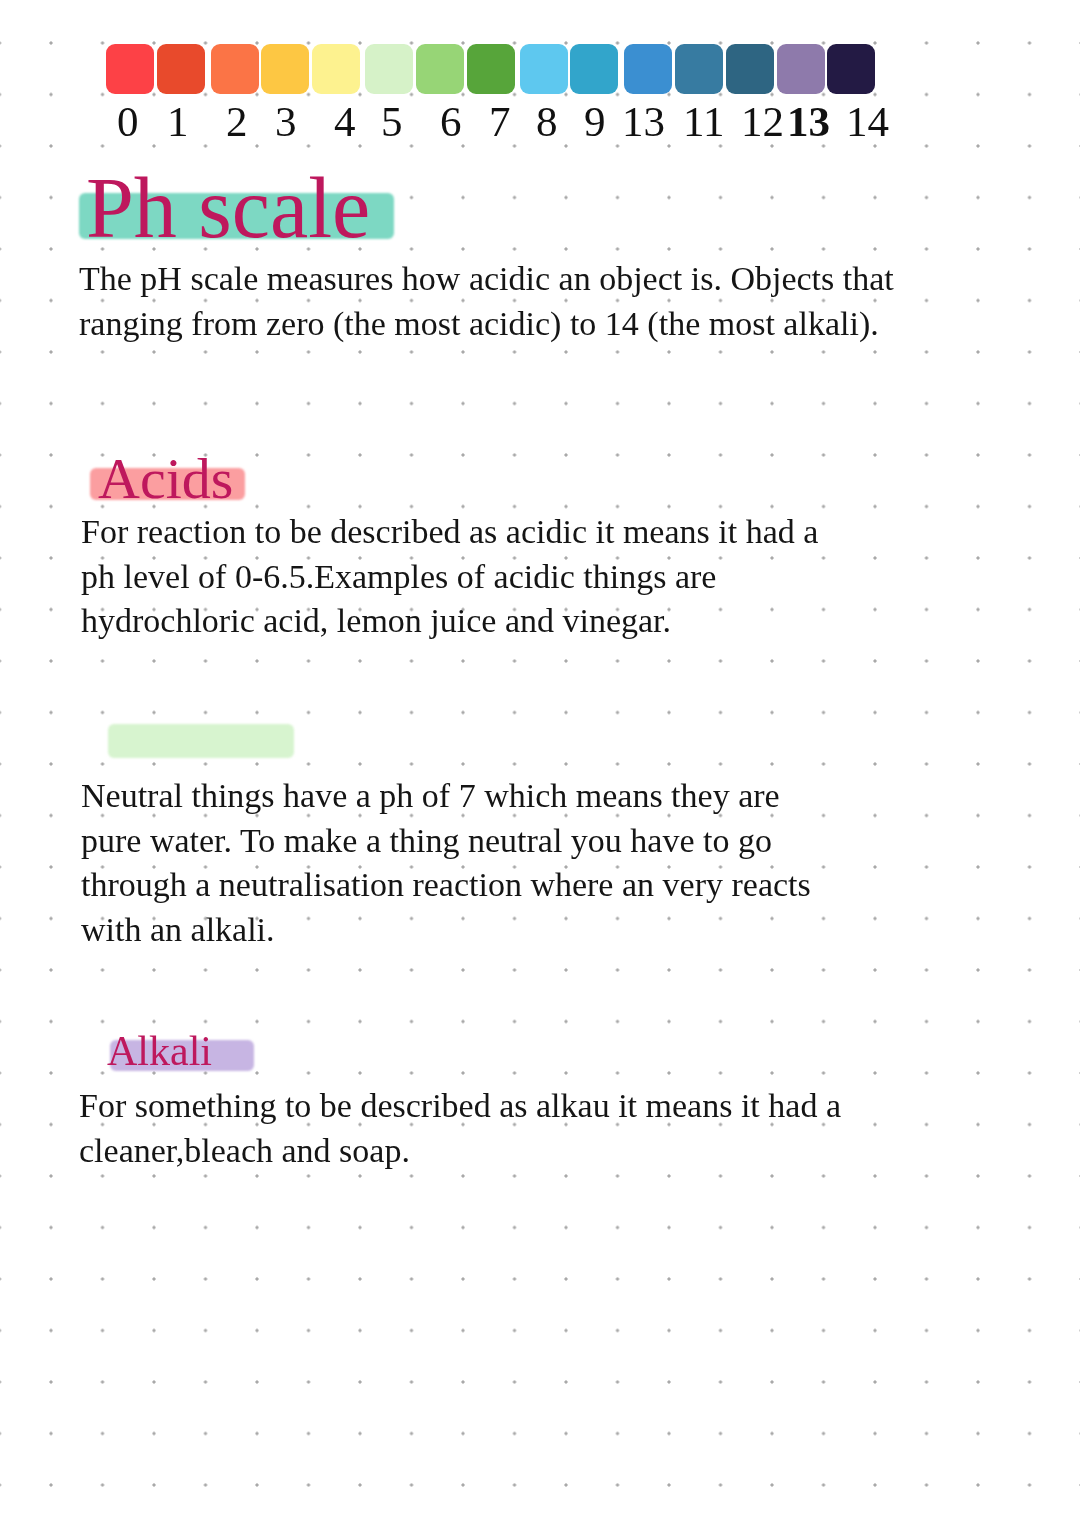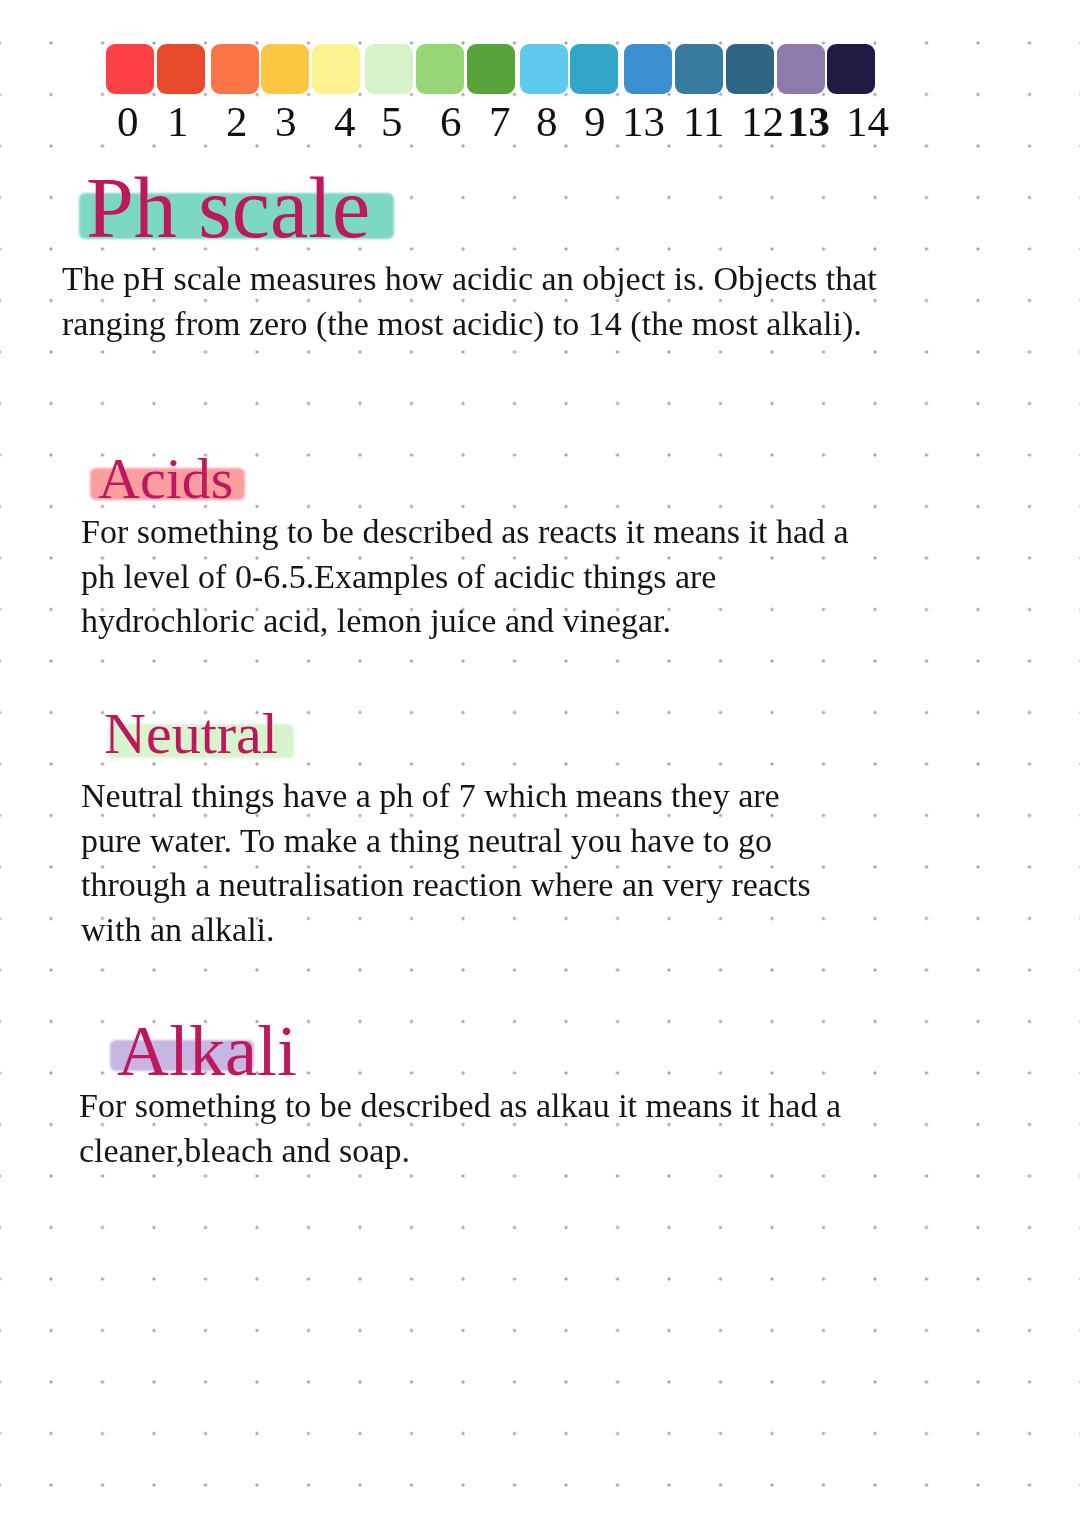--- a/index.html
+++ b/index.html
@@ -100,41 +100,40 @@
     <span class="ph-num" style="left:622px;">13</span>
     <span class="ph-num" style="left:683px;">11</span>
     <span class="ph-num" style="left:741px;">12</span>
     <span class="ph-num" style="left:787px;font-weight:bold;">13</span>
     <span class="ph-num" style="left:834px;margin-left:12px;">14</span>
   </div>
 
   <div class="hl" style="left: 79px; top: 193px; width: 315px; height: 46px; background-color: rgb(125, 216, 195);"></div>
   <h1 class="heading" style="left:86px; top:160px; font-size:86px; line-height:96px;">Ph scale</h1>
 
-  <p class="para" style="left:62px; top:257px;">
+  <p class="para" style="left:79px; top:257px;">
     <span>The pH scale measures how acidic an object is. Objects that</span>
     <span>ranging from zero (the most acidic) to 14 (the most alkali).</span>
   </p>
 
   <div class="hl" style="left: 90px; top: 468px; width: 155px; height: 32px; background-color: rgb(251, 158, 160);"></div>
   <h2 class="heading" style="left:98px; top:446px; font-size:58px; line-height:66px;">Acids</h2>
   <p class="para" style="left:81px; top:510px;">
-    <span>For something to be described  as reacts it means it had a</span>
+    <span>For reaction to be described  as acidic it means it had a</span>
     <span>ph level of  0-6.5.Examples of acidic things are</span>
     <span>hydrochloric acid, lemon juice and vinegar.</span>
   </p>
 
   <div class="hl" style="left: 108px; top: 724px; width: 186px; height: 34px; background-color: rgb(215, 244, 207);"></div>
-  <h2 class="heading" style="left:104px; top:701px; font-size:58px; line-height:66px;">Neutral</h2>
   <p class="para" style="left:81px; top:774px;">
     <span>Neutral things have a ph of 7 which means they are</span>
     <span>pure water. To make a thing neutral you have to go</span>
     <span>through a neutralisation reaction where an very reacts</span>
     <span>with an alkali.</span>
   </p>
 
   <div class="hl" style="left: 110px; top: 1040px; width: 144px; height: 31px; background-color: rgb(199, 181, 227);"></div>
-  <h2 class="heading" style="left:117px; top:1018px; font-size:72px; line-height:66px;">Alkali</h2>
+  <h2 class="heading" style="left:107px; top:1018px; font-size:42px; line-height:66px;">Alkali</h2>
   <p class="para" style="left:79px; top:1084px;">
     <span>For something to be described as alkau it means it had a</span>
     <span>cleaner,bleach and soap.</span>
   </p>
 </div>
 
 </body></html>

